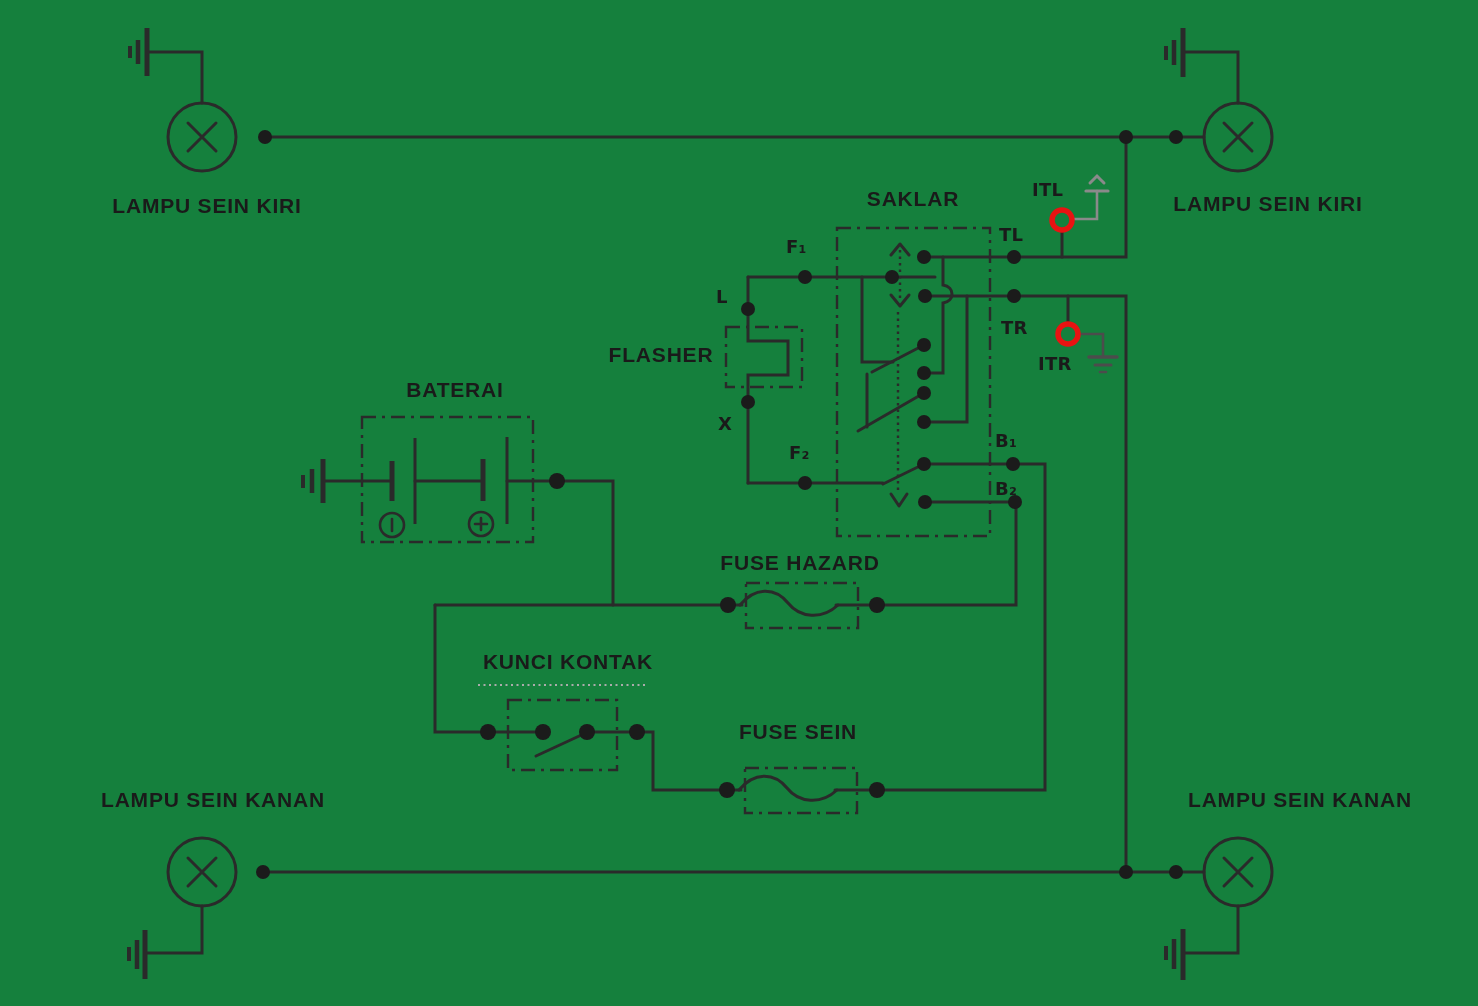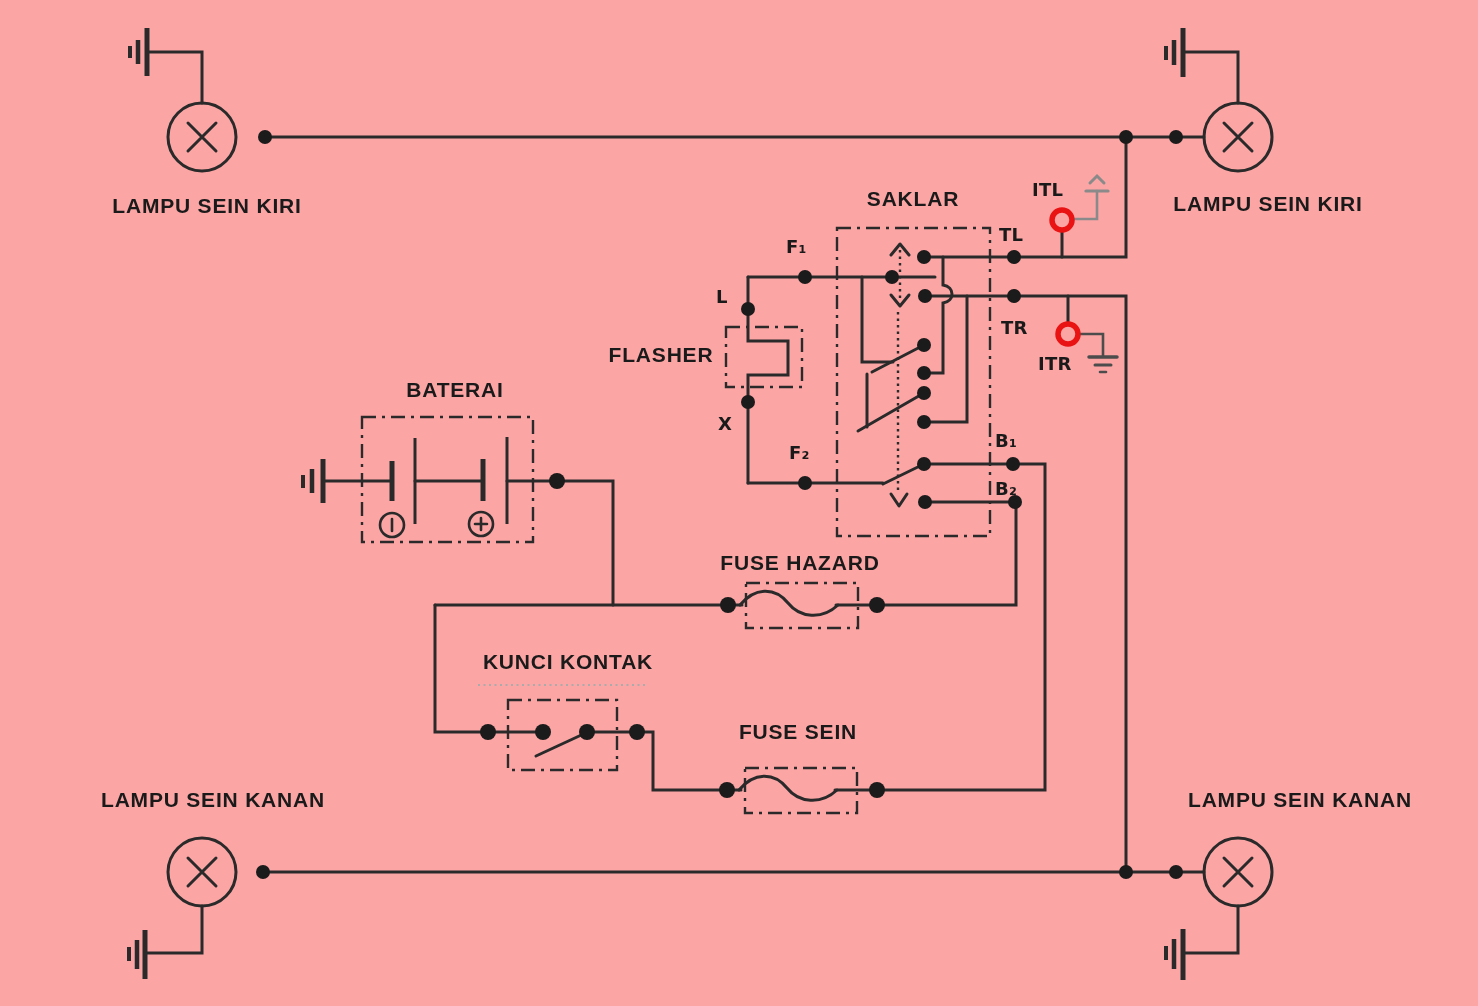--- a/index.html
+++ b/index.html
@@ -1,16 +1,16 @@
 <!DOCTYPE html>
 <html><head>
 <meta charset="utf-8">
 <style>
   html,body{margin:0;padding:0;background:#ffffff;}
-  .stage{position:relative;width:1478px;height:1006px;background:#fca5a5;overflow:hidden;}
+  .stage{position:relative;width:1478px;height:1006px;background:#15803d;overflow:hidden;}
   svg{display:block;}
   text{font-family:"Liberation Sans","DejaVu Sans",sans-serif;font-weight:bold;fill:#1a1a1a;}
   .lbl{font-size:21px;letter-spacing:0.8px;}
   .term{font-size:18px;font-family:"DejaVu Sans",sans-serif;letter-spacing:0.3px;}
   .wire{stroke:#2a2a2a;stroke-width:3;fill:none;stroke-linecap:round;}
   .wire-thin{stroke:#2a2a2a;stroke-width:2.6;fill:none;stroke-linecap:round;}
   .dot{fill:#1b1b1b;}
   .box{stroke:#2a2a2a;stroke-width:2.4;fill:none;stroke-dasharray:14 6 3 6;}
   .mech{stroke:#2a2a2a;stroke-width:2.4;fill:none;stroke-dasharray:2.5 4;}
   .chev{stroke:#2a2a2a;stroke-width:3;fill:none;stroke-linecap:round;stroke-linejoin:round;}

